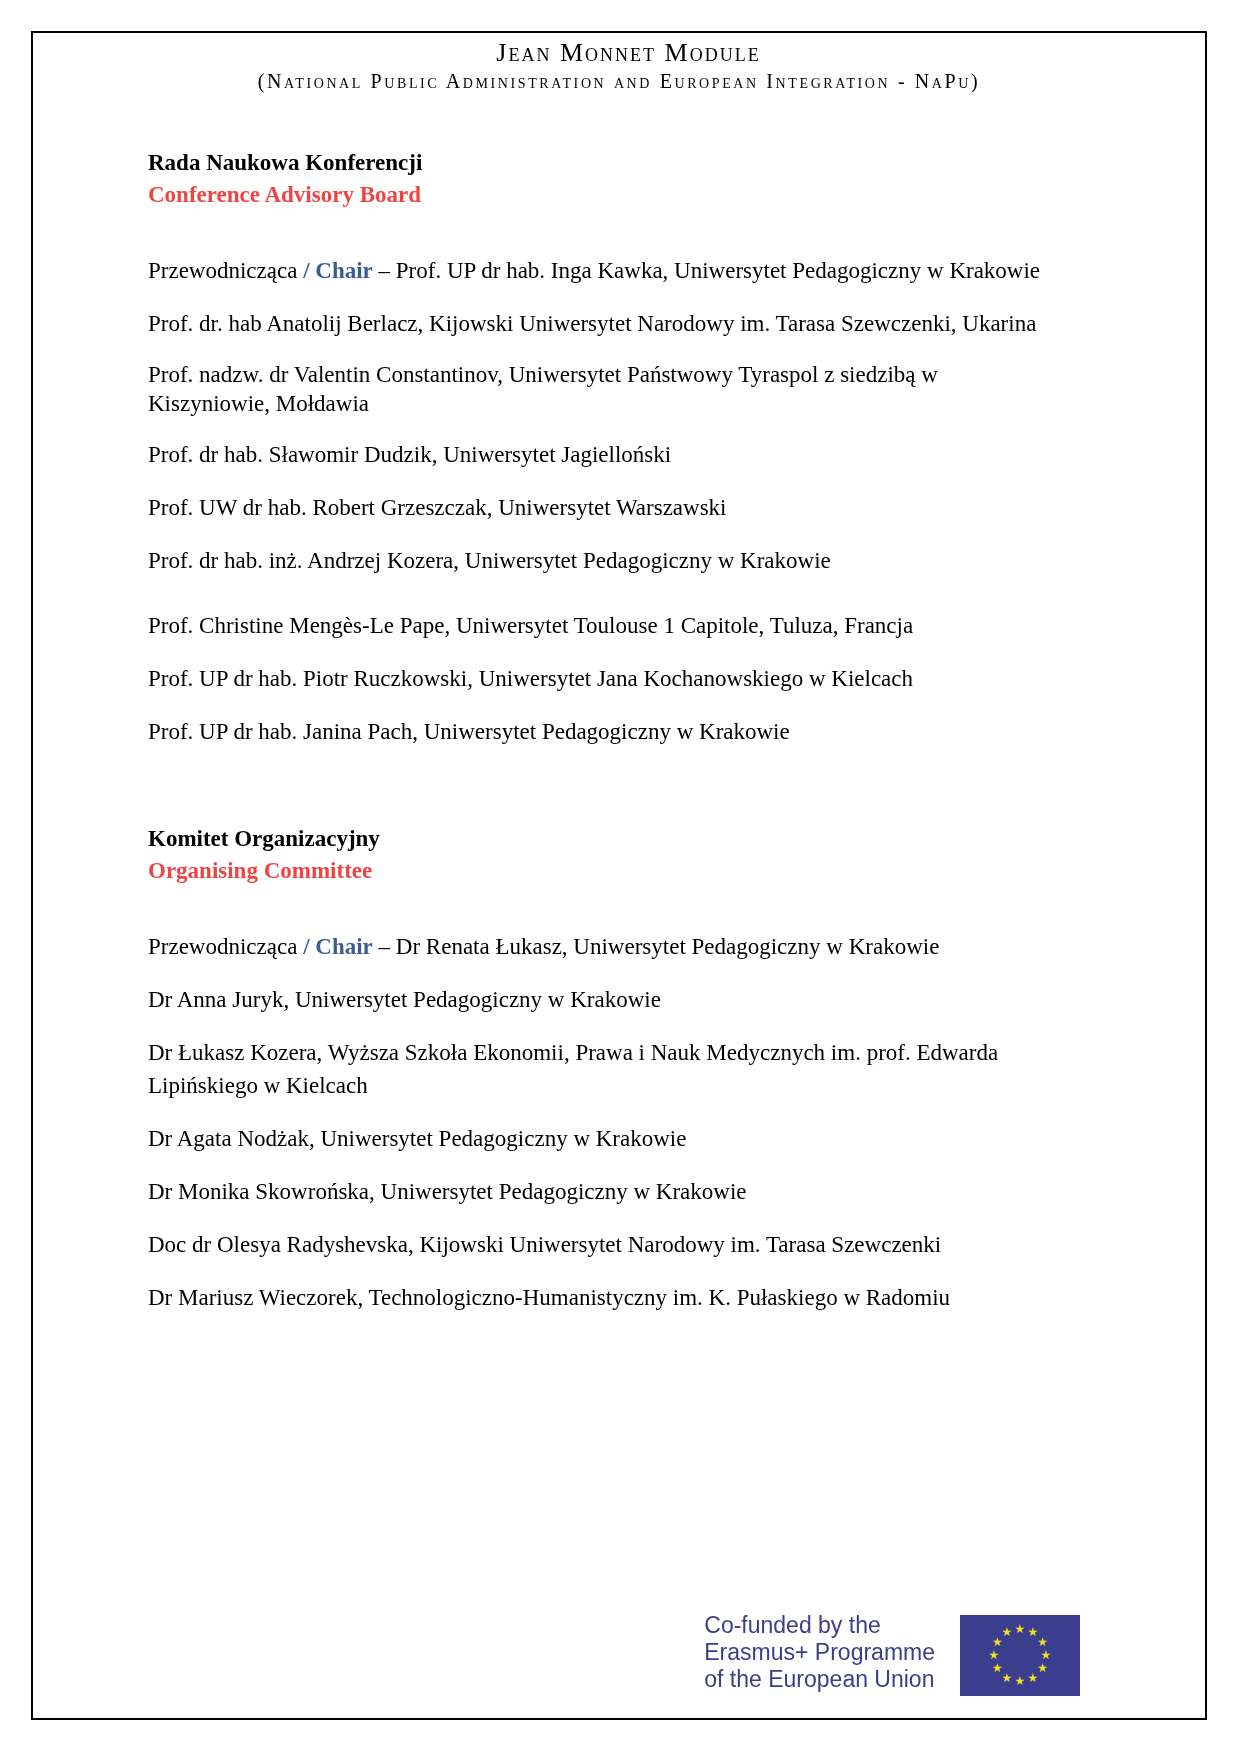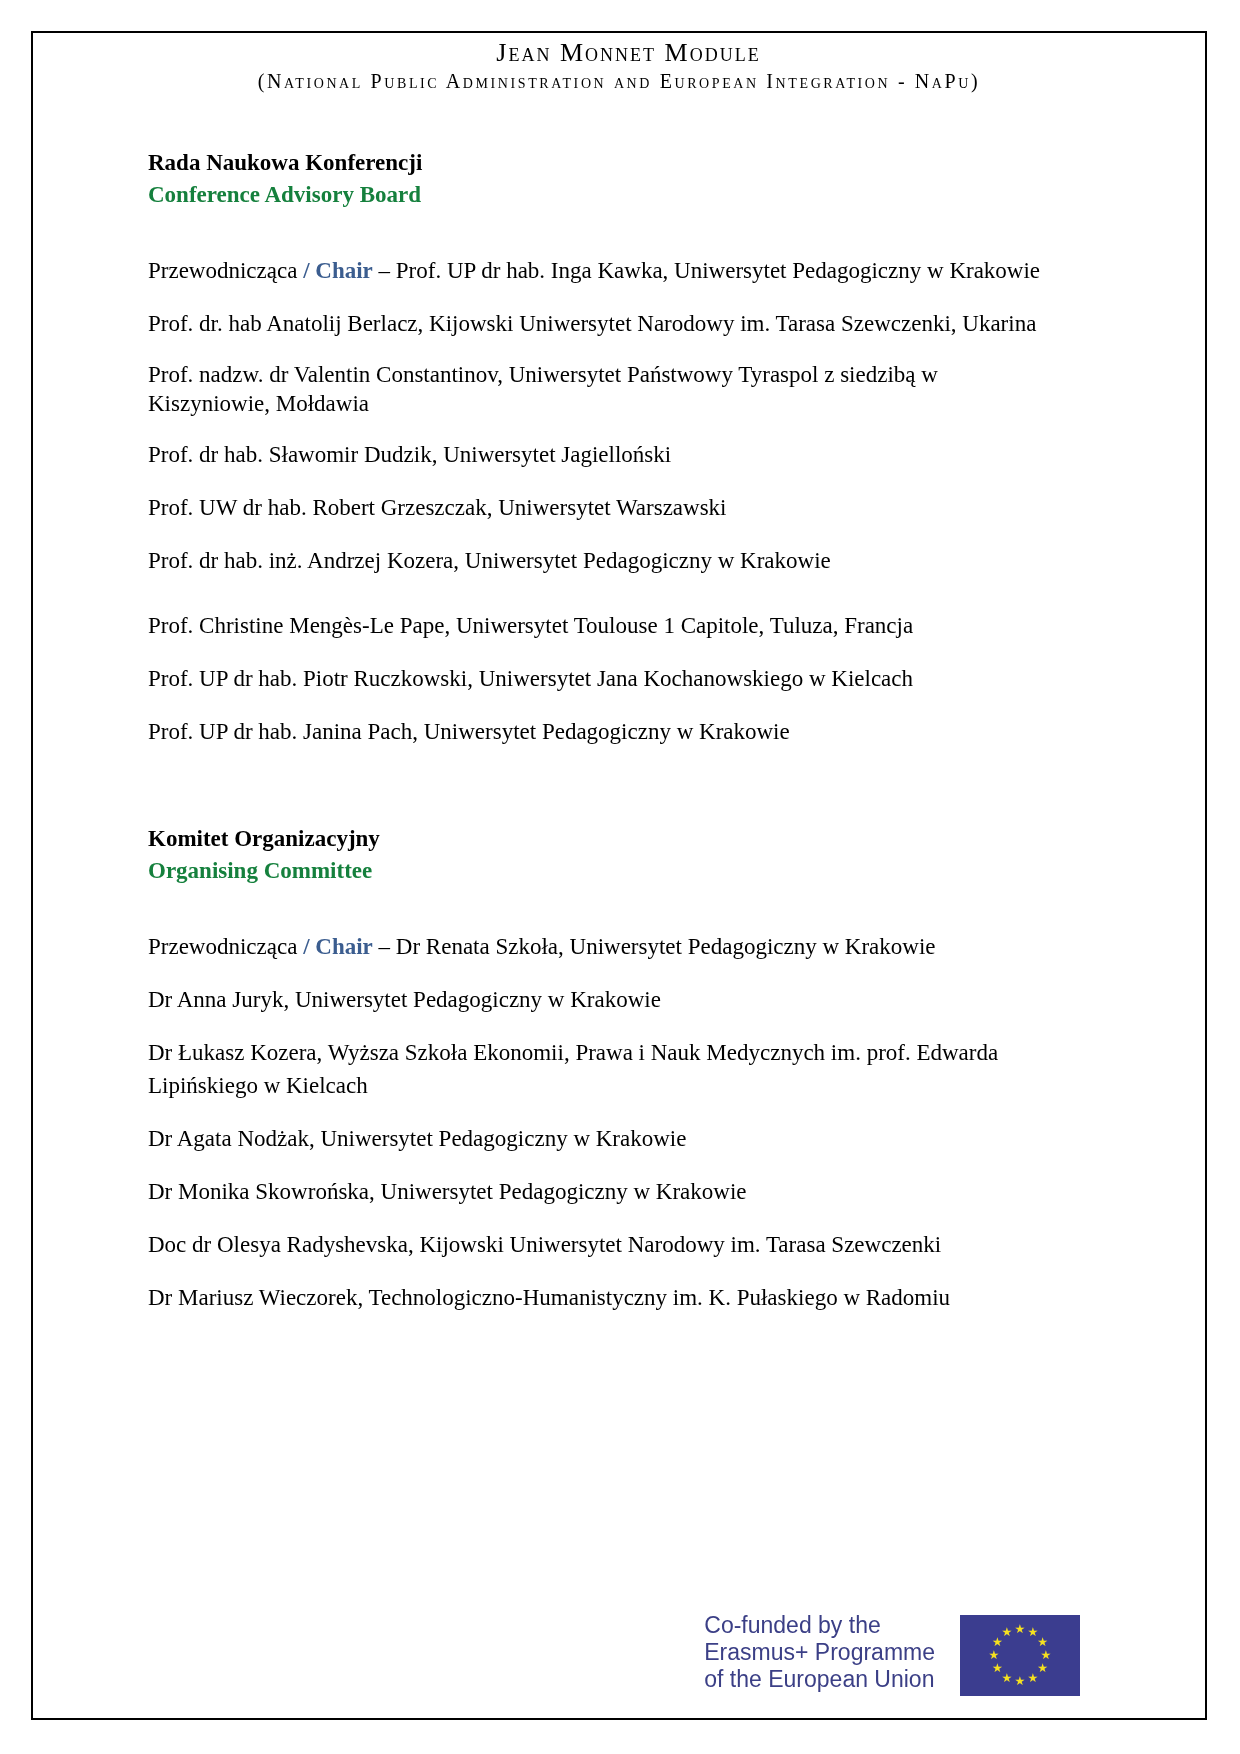--- a/index.html
+++ b/index.html
@@ -5,21 +5,21 @@
     html, body { margin: 0; padding: 0; background: #ffffff; }
     body { width: 1240px; height: 1754px; position: relative; overflow: hidden;
            font-family: "Liberation Serif", "DejaVu Serif", serif; color: #000; }
     .page-border { position: absolute; left: 31px; top: 31px; width: 1176px; height: 1689px;
                    border: 2px solid #000; box-sizing: border-box; }
     .header { position: absolute; left: 31px; top: 38px; width: 1176px; text-align: center; }
     .header .title { font-size: 26px; letter-spacing: 2px; line-height: 30px; font-variant: small-caps; padding-left: 19px; }
     .header .subtitle { font-size: 20px; letter-spacing: 2.6px; line-height: 26px; font-variant: small-caps; }
     .content { position: absolute; left: 148px; top: 146px; width: 940px; }
     .sec-title-pl { font-weight: bold; font-size: 23px; line-height: 34px; }
-    .sec-title-en { font-weight: bold; font-size: 23px; line-height: 30px; color: #15803d; }
+    .sec-title-en { font-weight: bold; font-size: 23px; line-height: 30px; color: #ef4444; }
     .entry { font-size: 23px; line-height: 33px; margin: 0; }
     .entry.tight { line-height: 29px; }
     .blue { color: #3b5d8f; font-weight: bold; }
     .logo { position: absolute; left: 690px; top: 1612px; width: 380px; height: 84px; }
     .logo-text { position: absolute; right: 135px; top: 0; text-align: left;
                  font-family: "Liberation Sans", "DejaVu Sans", sans-serif; font-size: 23px;
                  line-height: 27px; color: #3b3f86; white-space: nowrap; }
     .eu-flag { position: absolute; left: 270px; top: 3px; width: 120px; height: 81px; background: #3b3d8f; }
     .star { position: absolute; color: #f5e020; font-size: 12px; line-height: 12px; width: 12px; text-align: center; }
   </style>
@@ -46,21 +46,21 @@
     <p class="entry" style="margin-top:20px;">Prof. dr hab. inż. Andrzej Kozera, Uniwersytet Pedagogiczny w Krakowie</p>
     <p class="entry" style="margin-top:32px;">Prof. Christine Mengès-Le Pape, Uniwersytet Toulouse 1 Capitole, Tuluza, Francja</p>
     <p class="entry" style="margin-top:20px;">Prof. UP dr hab. Piotr Ruczkowski, Uniwersytet Jana Kochanowskiego w Kielcach</p>
     <p class="entry" style="margin-top:20px;">Prof. UP dr hab. Janina Pach, Uniwersytet Pedagogiczny w Krakowie</p>
   </section>
 
   <section style="margin-top:74px;">
     <div class="sec-title-pl">Komitet Organizacyjny</div>
     <div class="sec-title-en">Organising Committee</div>
 
-    <p class="entry" style="margin-top:44px;"><span>Przewodnicząca </span><span class="blue">/ Chair</span><span> – Dr Renata Szkoła, Uniwersytet Pedagogiczny w Krakowie</span></p>
+    <p class="entry" style="margin-top:44px;"><span>Przewodnicząca </span><span class="blue">/ Chair</span><span> – Dr Renata Łukasz, Uniwersytet Pedagogiczny w Krakowie</span></p>
     <p class="entry" style="margin-top:20px;">Dr Anna Juryk, Uniwersytet Pedagogiczny w Krakowie</p>
     <p class="entry" style="margin-top:20px; width:945px;">Dr Łukasz Kozera, Wyższa Szkoła Ekonomii, Prawa i Nauk Medycznych im. prof. Edwarda Lipińskiego w Kielcach</p>
     <p class="entry" style="margin-top:20px;">Dr Agata Nodżak, Uniwersytet Pedagogiczny w Krakowie</p>
     <p class="entry" style="margin-top:20px;">Dr Monika Skowrońska, Uniwersytet Pedagogiczny w Krakowie</p>
     <p class="entry" style="margin-top:20px;">Doc dr Olesya Radyshevska, Kijowski Uniwersytet Narodowy im. Tarasa Szewczenki</p>
     <p class="entry" style="margin-top:20px;">Dr Mariusz Wieczorek, Technologiczno-Humanistyczny im. K. Pułaskiego w Radomiu</p>
   </section>
 </div>
 
 <div class="logo">

